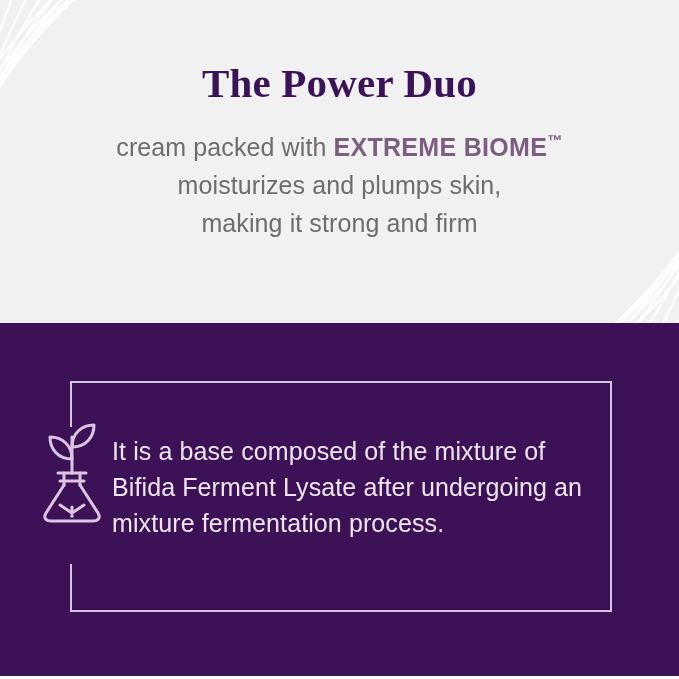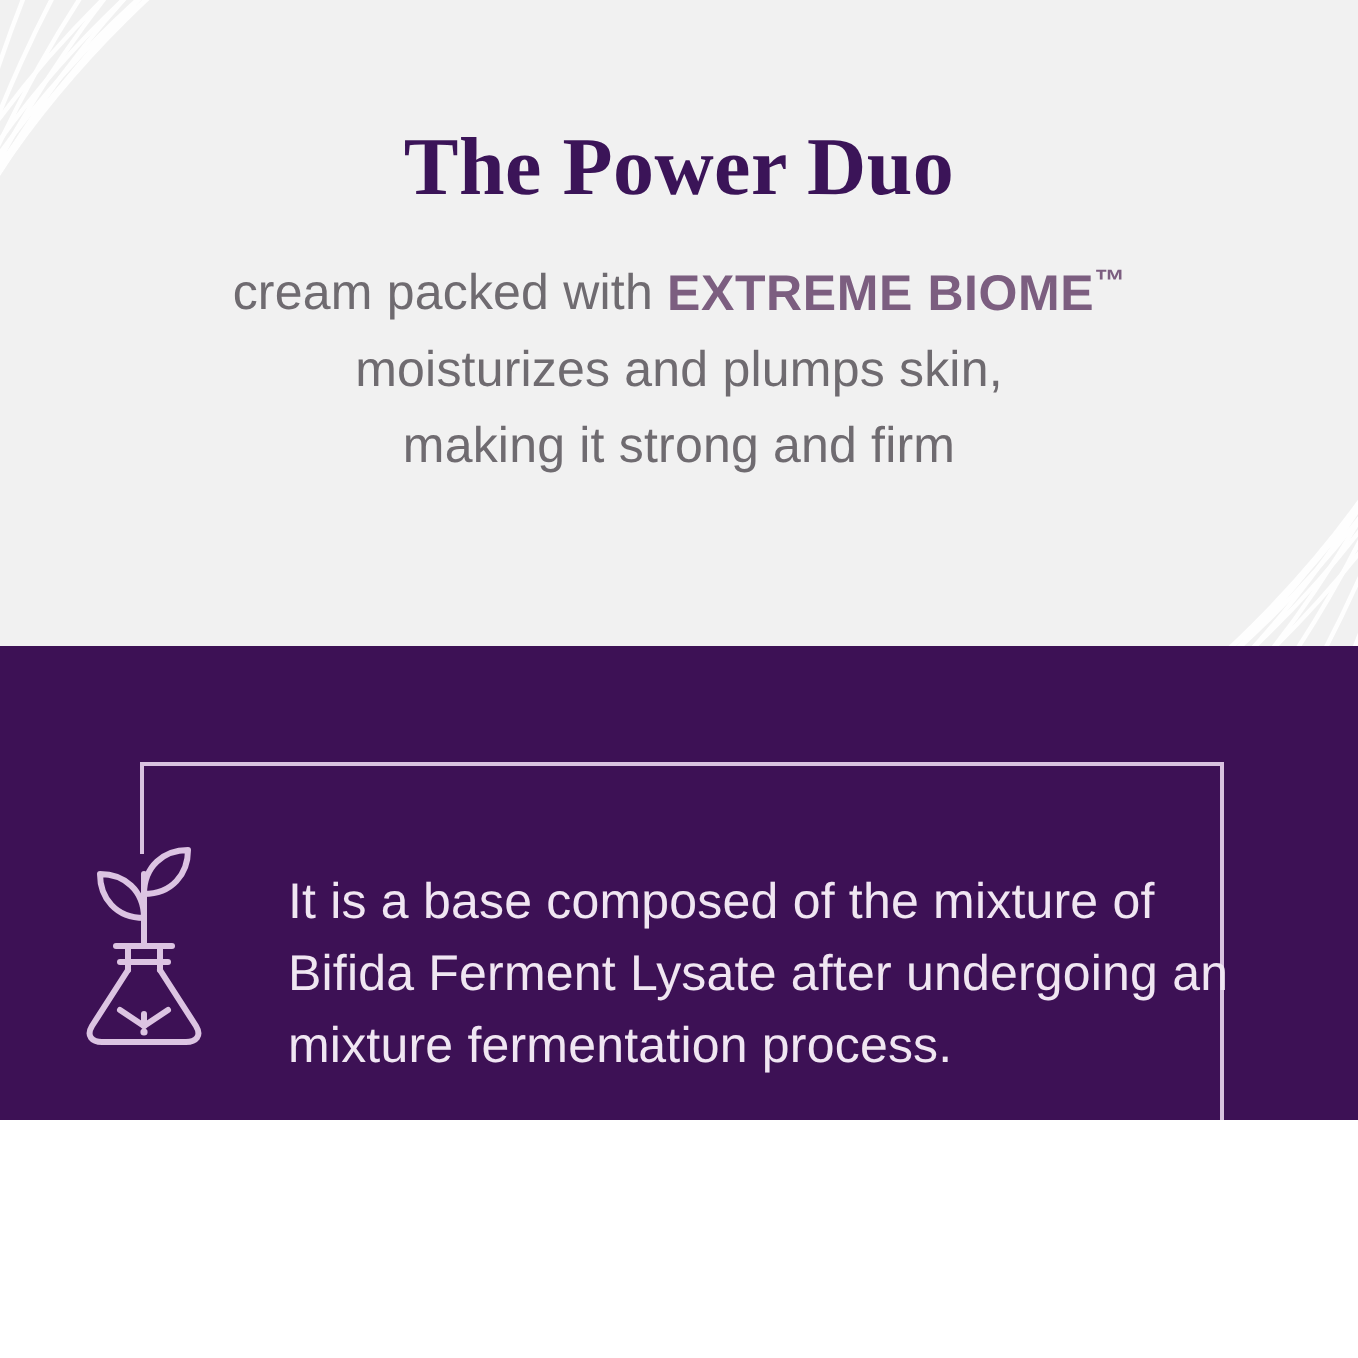--- a/index.html
+++ b/index.html
@@ -10,21 +10,21 @@
   }
   body {
     font-family: "Liberation Sans", sans-serif;
     -webkit-font-smoothing: antialiased;
   }
 
   
   .canvas {
     position: relative;
     width: 679px;
-    height: 560px;
+    height: 676px;
     overflow: hidden;
     background: #6d28d9;
   }
 
   
   .top-panel {
     position: absolute;
     left: 0;
     top: 0;
     width: 679px;
@@ -159,21 +159,20 @@
     position: absolute;
     left: 42px;
     top: 52px;
     width: 486px;
     font-family: "Liberation Sans", sans-serif;
     font-weight: 300;
     font-size: 25px;
     line-height: 36px;
     letter-spacing: 0.1px;
     color: #f0e6f2;
-    margin-left: 32px;
   }
   .callout-body .line {
     display: block;
     white-space: nowrap;
   }
 </style>
 </head>
 <body>
 
 <div class="canvas">

